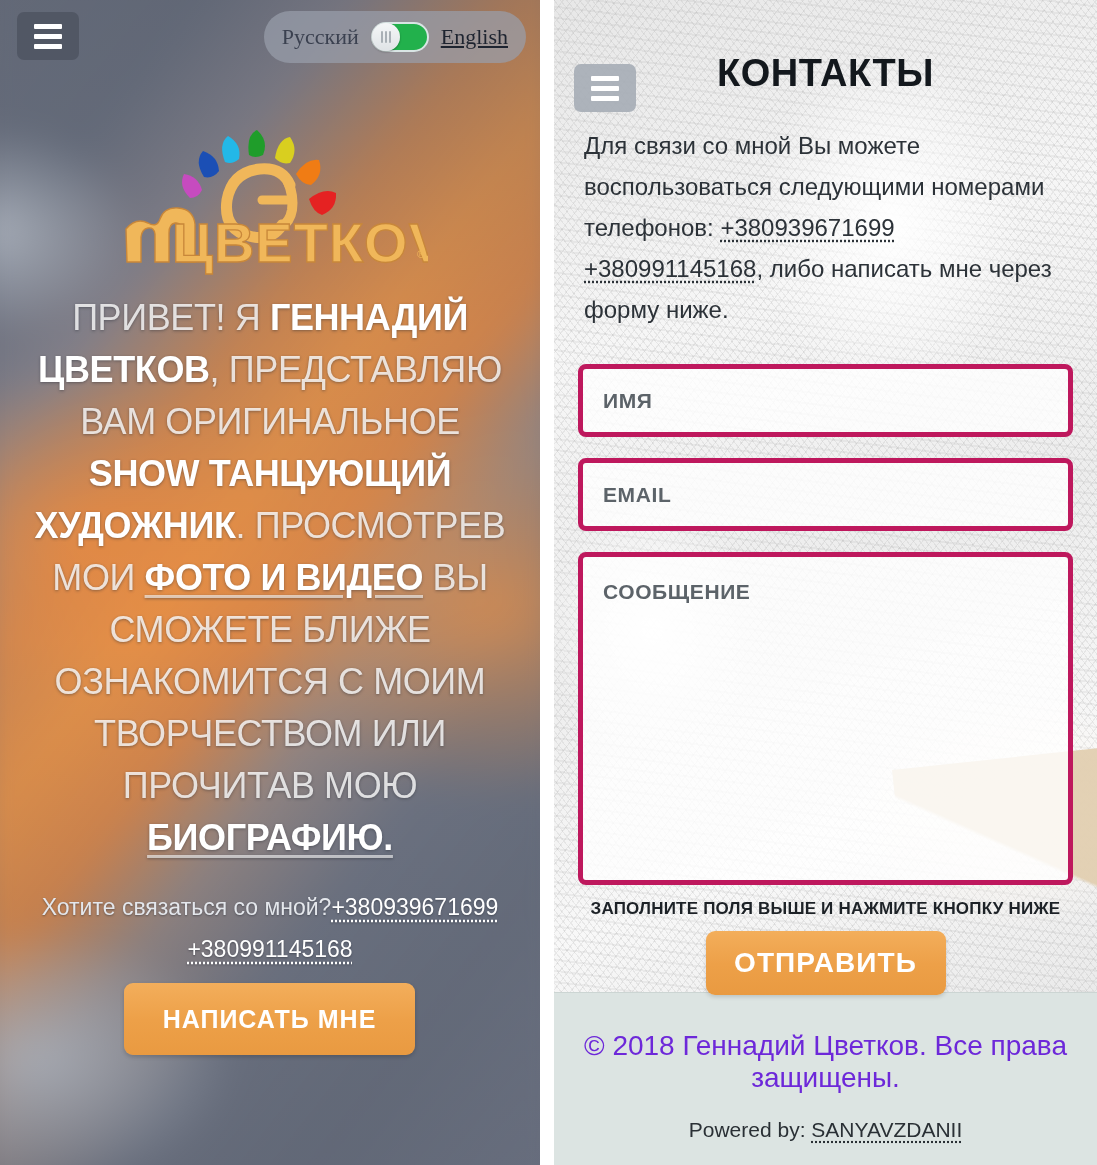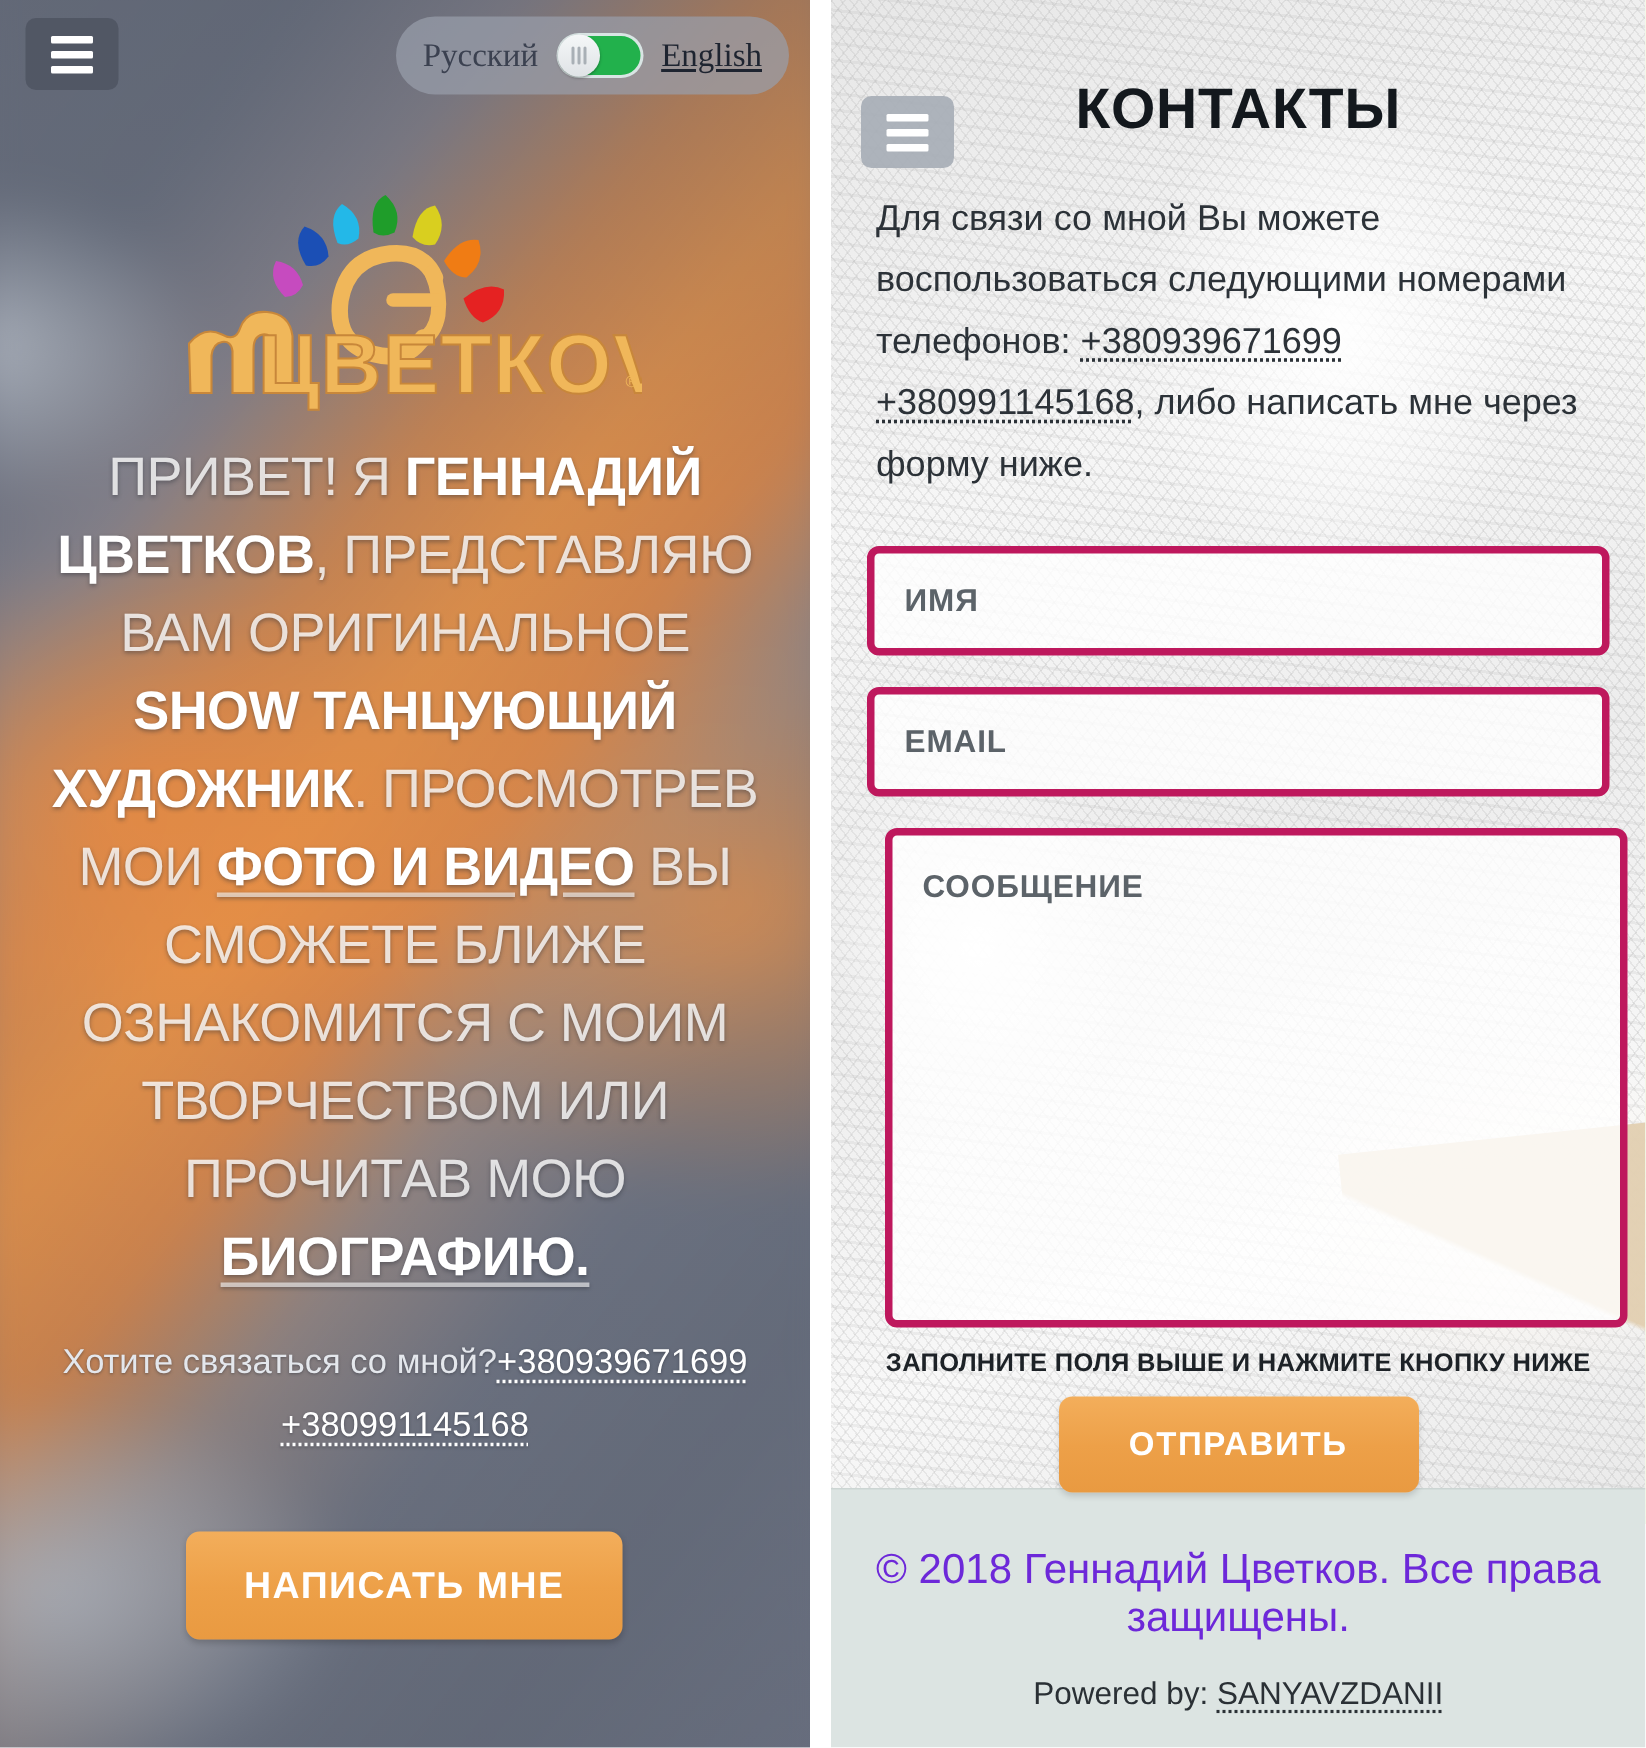--- a/index.html
+++ b/index.html
@@ -219,21 +219,20 @@
     border: none;
     border-radius: 9px;
     color: #ffffff;
     font-size: 25px;
     font-weight: 700;
     letter-spacing: 1px;
     text-transform: uppercase;
     cursor: pointer;
     box-shadow: 0 2px 4px rgba(0,0,0,0.18);
     font-family: "Liberation Sans", sans-serif;
-    margin-top: 38px;
   }
 
   .btn-install {
     position: absolute;
     top: 1060px;
     left: 148px;
     width: 242px;
     height: 38px;
     background: #1279cb;
     border: none;
@@ -340,21 +339,20 @@
     text-transform: uppercase;
     opacity: 1;
   }
   .field-name { height: 73px; margin-bottom: 21px; }
   .field-email { height: 73px; margin-bottom: 21px; }
   .field-message {
     height: 333px;
     padding-top: 20px;
     resize: none;
     line-height: 1.4;
-    margin-left: 12px;
   }
 
   .form-hint {
     margin: 14px 0 0 0;
     text-align: center;
     font-size: 17px;
     font-weight: 700;
     letter-spacing: 0.2px;
     color: #1d2227;
     text-transform: uppercase;
@@ -363,21 +361,21 @@
   }
 
   .btn-send-wrap { text-align: center; margin-top: 12px; }
   .btn-send {
     width: 240px;
     height: 64px;
     background: linear-gradient(180deg, #f3ae5b 0%, #eda048 52%, #e99a41 100%);
     border: none;
     border-radius: 9px;
     color: #ffffff;
-    font-size: 22px;
+    font-size: 28px;
     font-weight: 700;
     letter-spacing: 1.1px;
     text-transform: uppercase;
     cursor: pointer;
     box-shadow: 0 2px 4px rgba(0,0,0,0.15);
     font-family: "Liberation Sans", sans-serif;
   }
 
   
   .footer {

